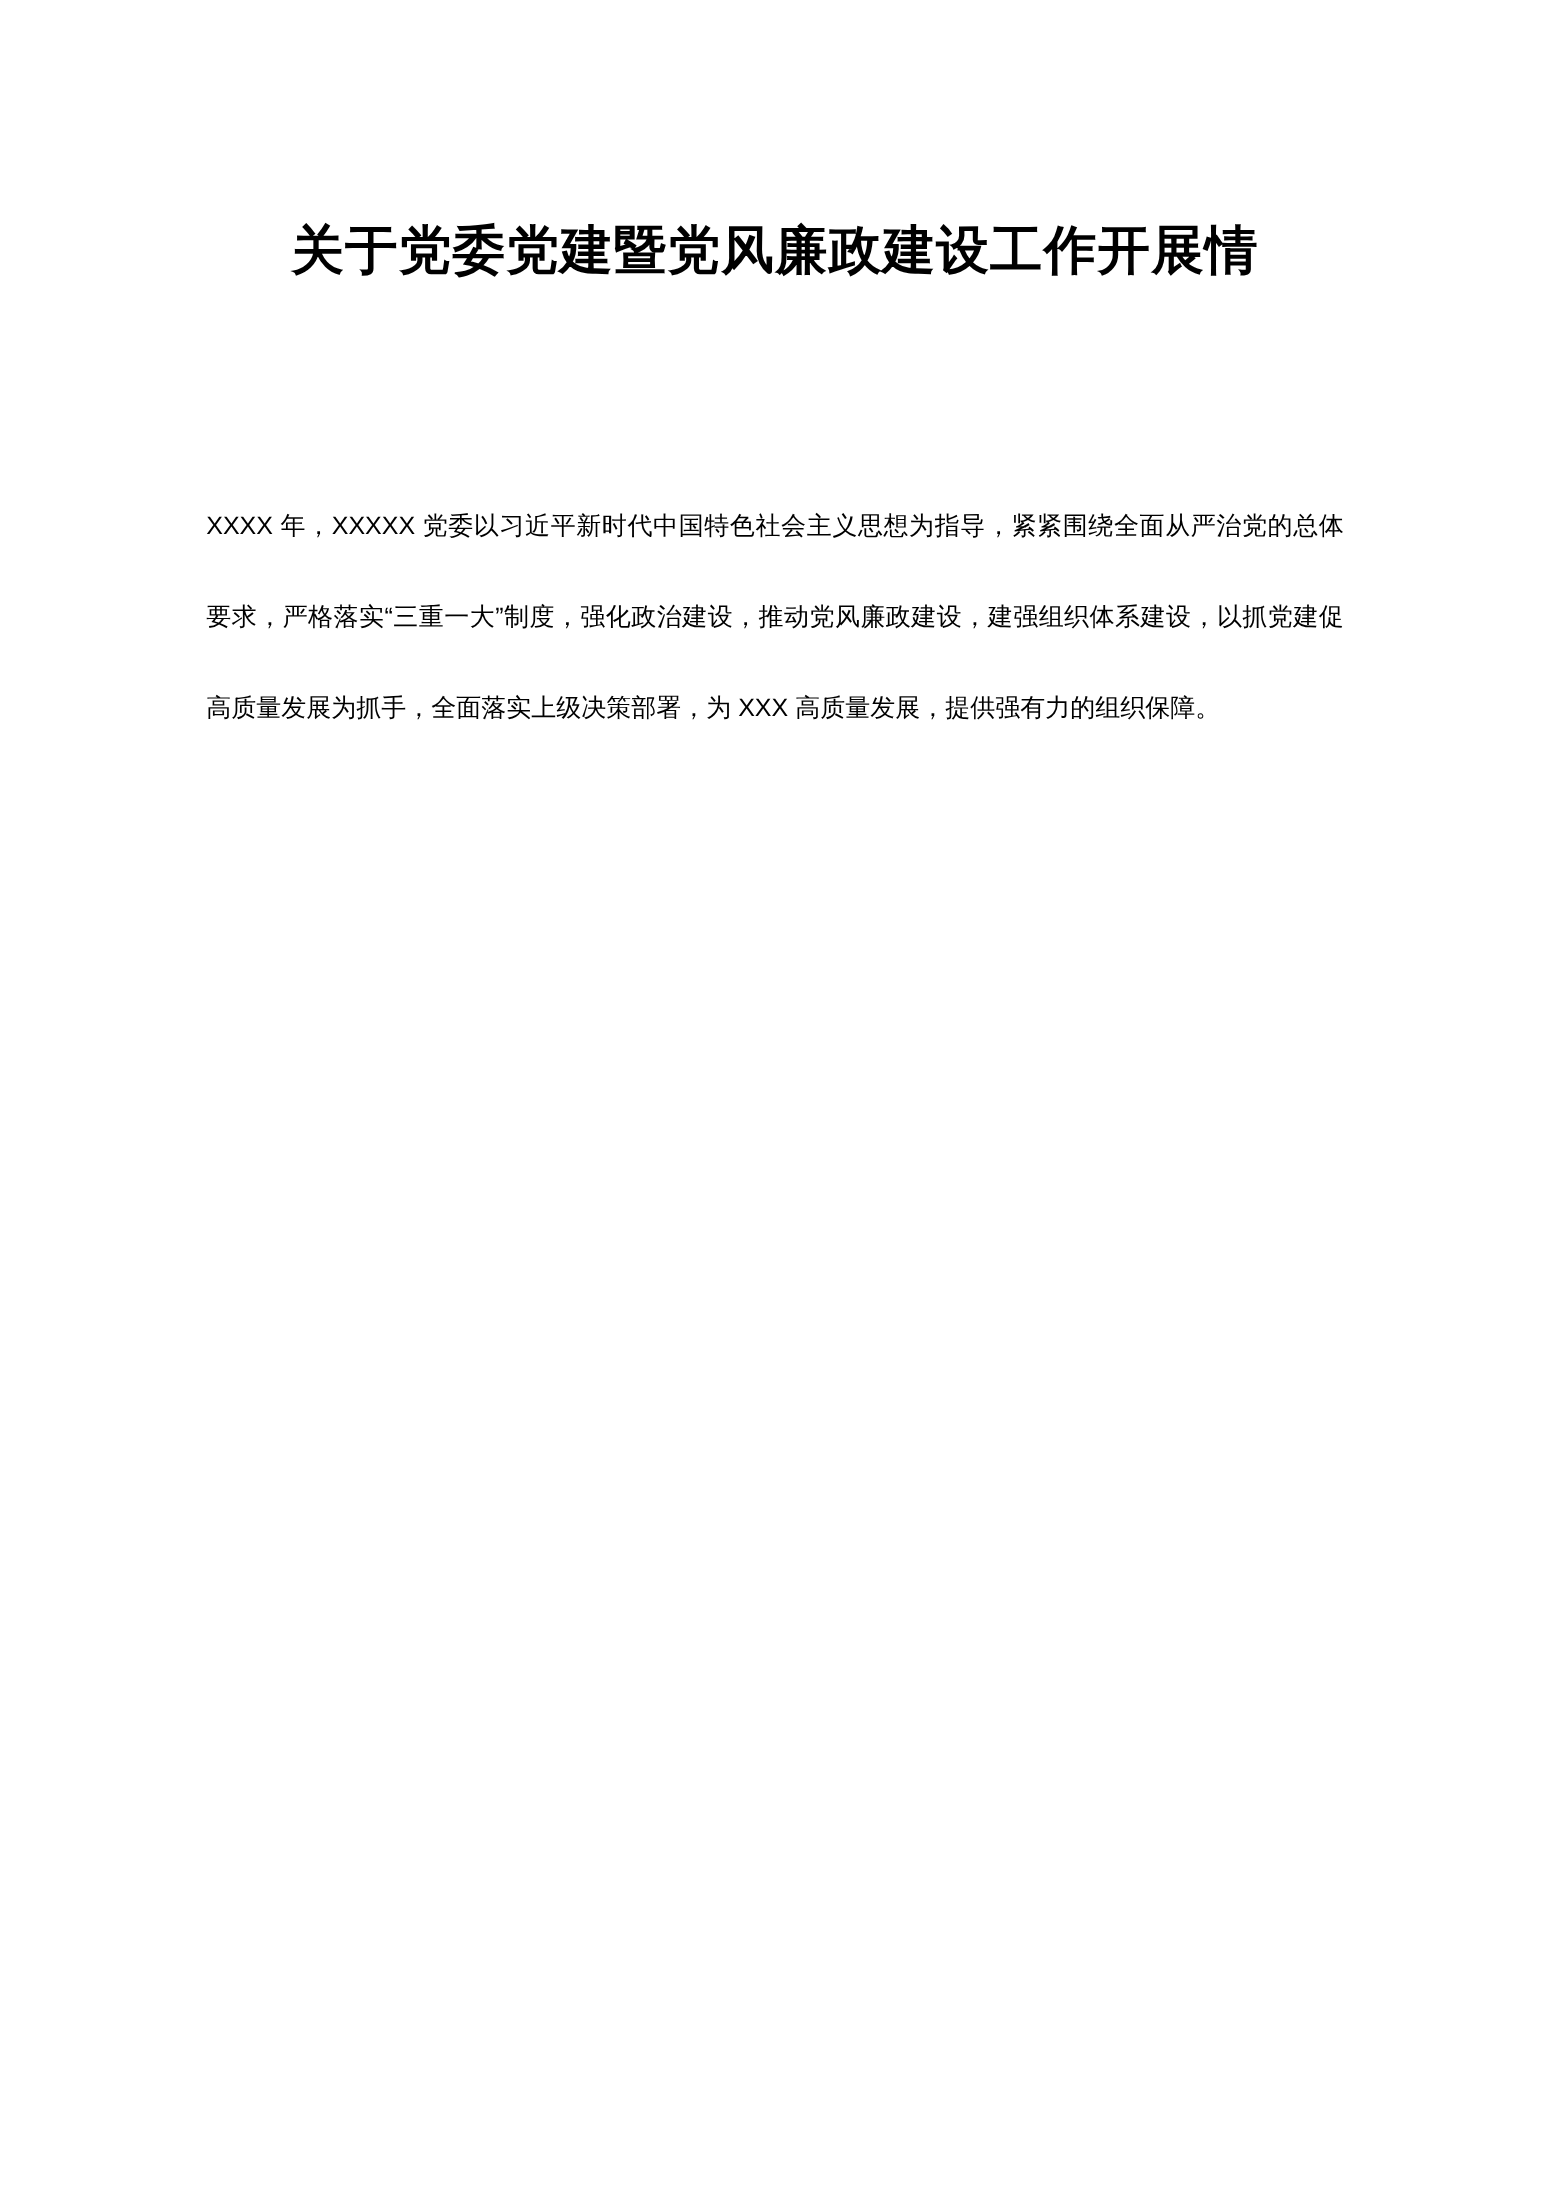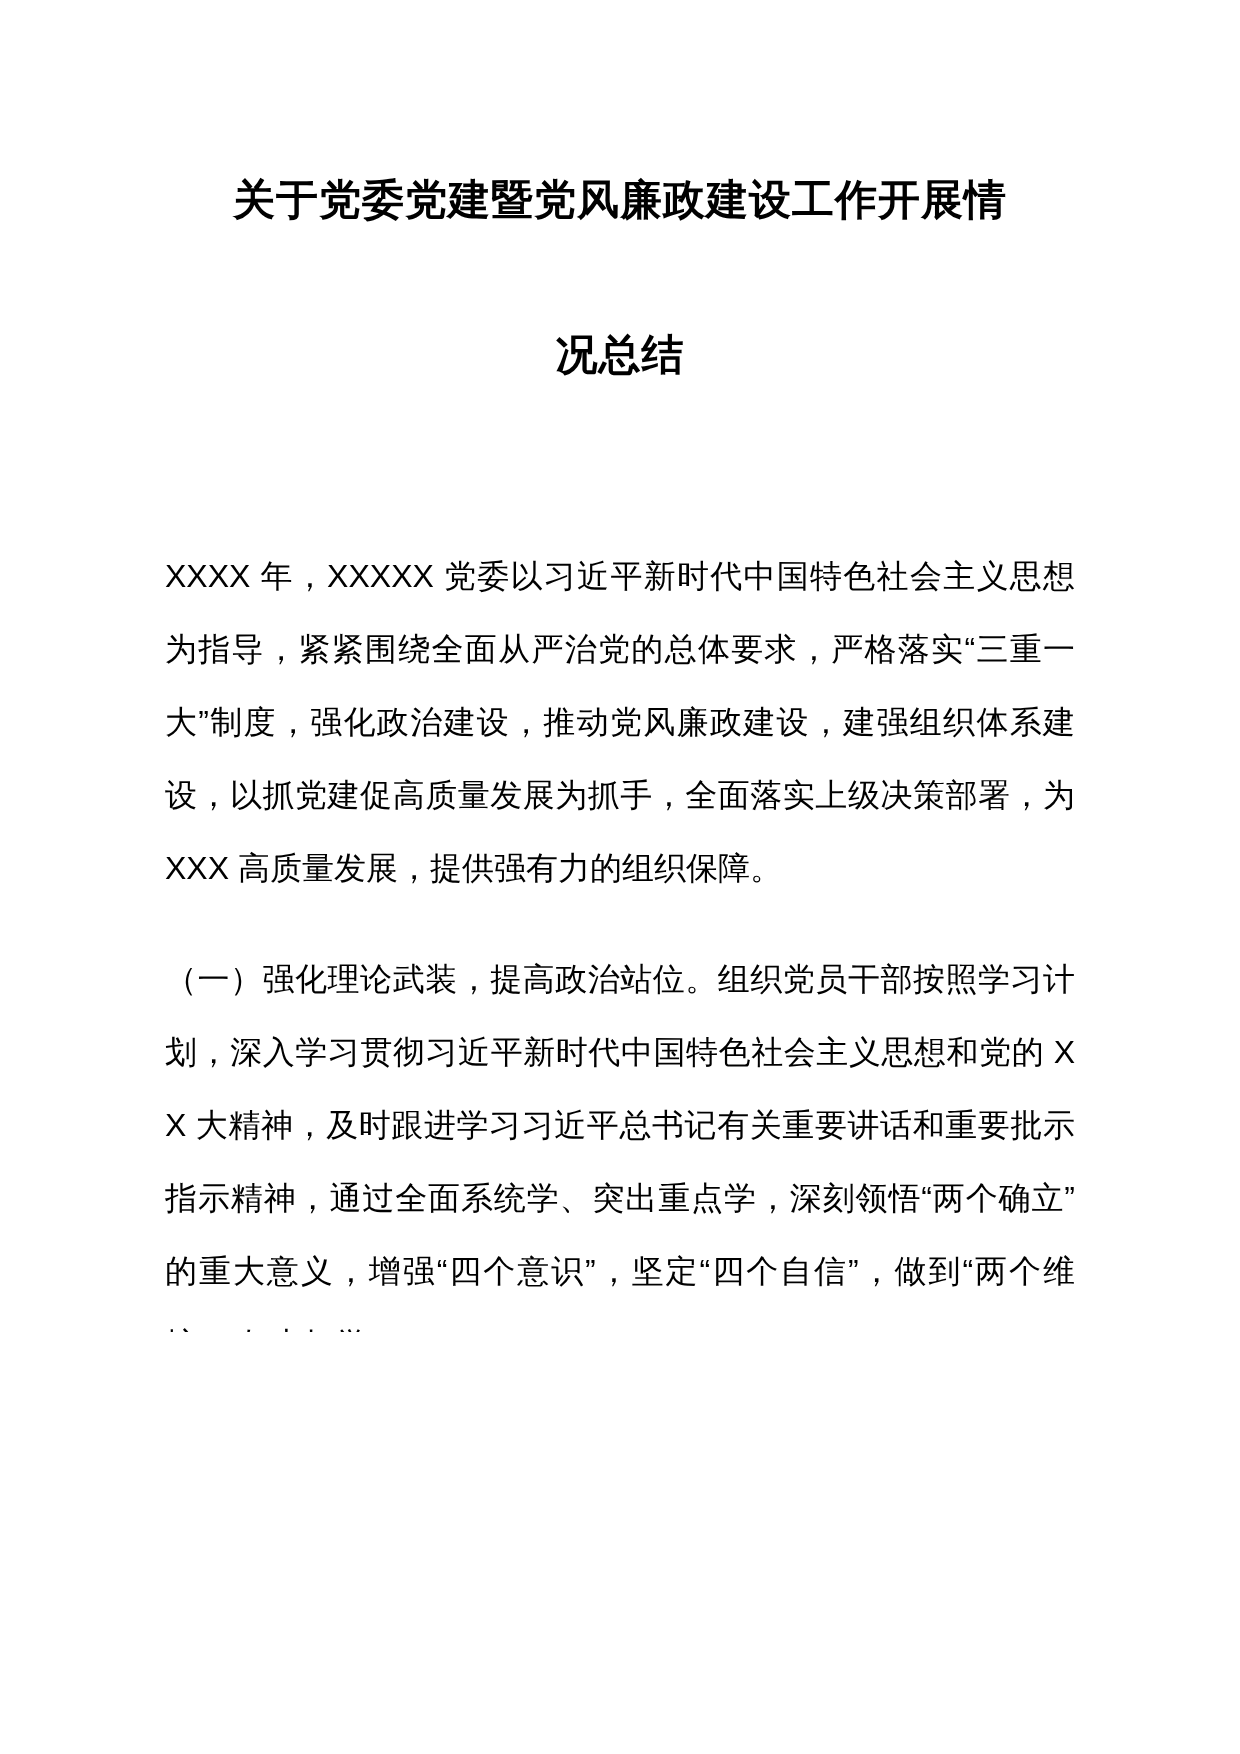--- a/index.html
+++ b/index.html
@@ -36,21 +36,21 @@
     line-height: 50px;
     letter-spacing: 1px;
   }
 
   .doc-title .title-line + .title-line {
     margin-top: 105px;
   }
 
   .doc-body {
     margin-top: 160px;
-    font-size: 32px;
+    font-size: 20px;
     line-height: 73px;
     text-align: justify;
     text-justify: inter-ideograph;
     color: #000000;
   }
 
   .doc-body p {
     margin: 0 0 38px 0;
     word-break: break-all;
   }
@@ -60,24 +60,22 @@
   }
 </style>
 </head>
 <body>
 
 <div class="page">
   <div class="content">
 
     <h1 class="doc-title">
       <div class="title-line">关于党委党建暨党风廉政建设工作开展情</div>
-      <div class="title-line">况总结</div>
     </h1>
 
     <div class="doc-body">
       <p>XXXX 年，XXXXX 党委以习近平新时代中国特色社会主义思想为指导，紧紧围绕全面从严治党的总体要求，严格落实“三重一大”制度，强化政治建设，推动党风廉政建设，建强组织体系建设，以抓党建促高质量发展为抓手，全面落实上级决策部署，为 XXX 高质量发展，提供强有力的组织保障。</p>
 
 
-      <p>（一）强化理论武装，提高政治站位。组织党员干部按照学习计划，深入学习贯彻习近平新时代中国特色社会主义思想和党的 XX 大精神，及时跟进学习习近平总书记有关重要讲话和重要批示指示精神，通过全面系统学、突出重点学，深刻领悟“两个确立”的重大意义，增强“四个意识”，坚定“四个自信”，做到“两个维护”，努力把学</p>
     </div>
 
   </div>
 </div>
 
 </body></html>

